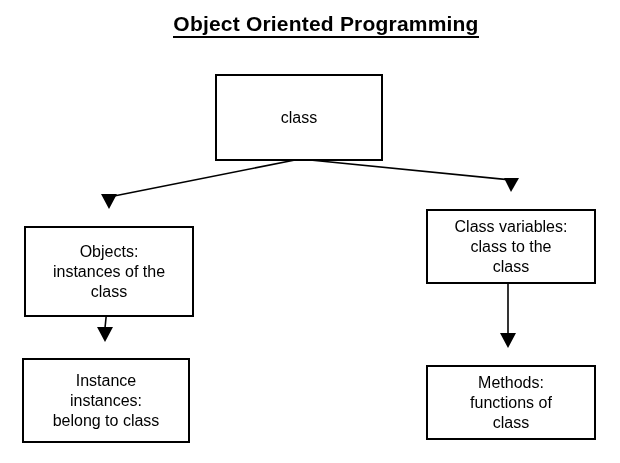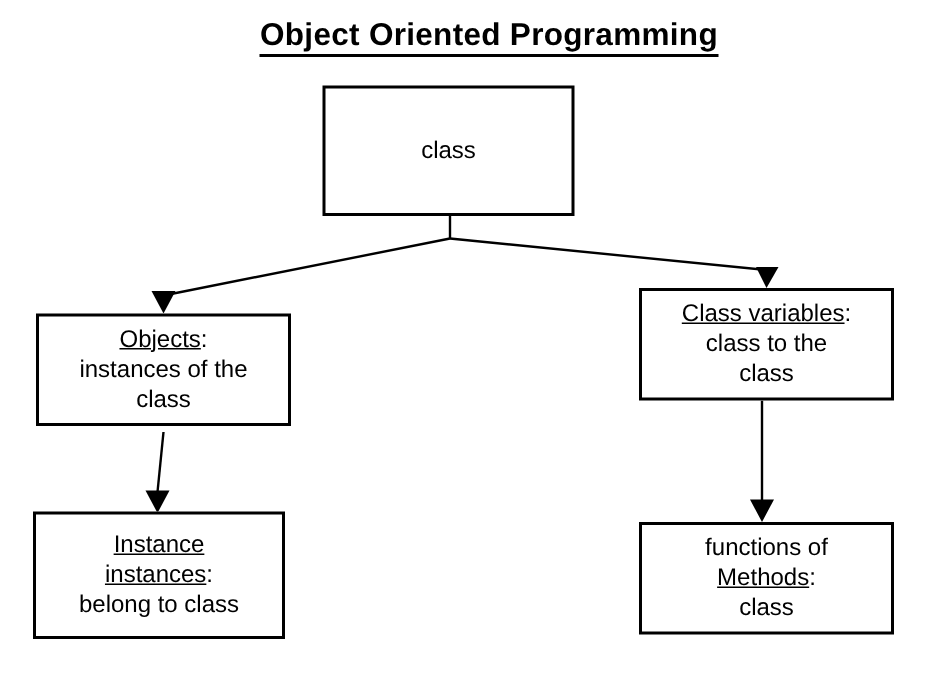--- a/index.html
+++ b/index.html
@@ -51,33 +51,33 @@
     border: 2px solid #000000;
     background: #ffffff;
     display: flex;
     flex-direction: column;
     align-items: center;
     justify-content: center;
     text-align: center;
     font-size: 16px;
     line-height: 20px;
     color: #000000;
+    margin-top: 17px;
   }
   .node-line {
     display: block;
     white-space: nowrap;
   }
   .node-line .u {
-    text-decoration: underline;
     text-underline-offset: 1px;
     text-align: center;
   }
   
   #node-class      { left: 215px; top: 57px;  width: 168px; height: 87px; }
-  #node-objects    { left: 24px;  top: 209px; width: 170px; height: 75px; }
+  #node-objects    { left: 24px;  top: 209px; width: 170px; height: 91px; }
   #node-classvars  { left: 426px; top: 192px; width: 170px; height: 75px; }
   #node-instvars   { left: 22px;  top: 341px; width: 168px; height: 85px; }
   #node-methods    { left: 426px; top: 348px; width: 170px; height: 75px; }
 </style>
 </head>
 <body>
 
 <div id="diagram-root">
 
   <div class="diagram-title"><span class="title-text">Object Oriented Programming</span></div>
@@ -119,18 +119,18 @@
     <span class="node-line">class</span>
   </div>
 
   <div class="node-box" id="node-instvars">
     <span class="node-line"><span class="u">Instance</span></span>
     <span class="node-line"><span class="u">instances</span><span>:</span></span>
     <span class="node-line">belong to class</span>
   </div>
 
   <div class="node-box" id="node-methods">
+    <span class="node-line"><span class="u">Methods</span><span>:</span></span>
     <span class="node-line">functions of</span>
-    <span class="node-line"><span class="u">Methods</span><span>:</span></span>
     <span class="node-line">class</span>
   </div>
 
 </div>
 
 </body></html>

